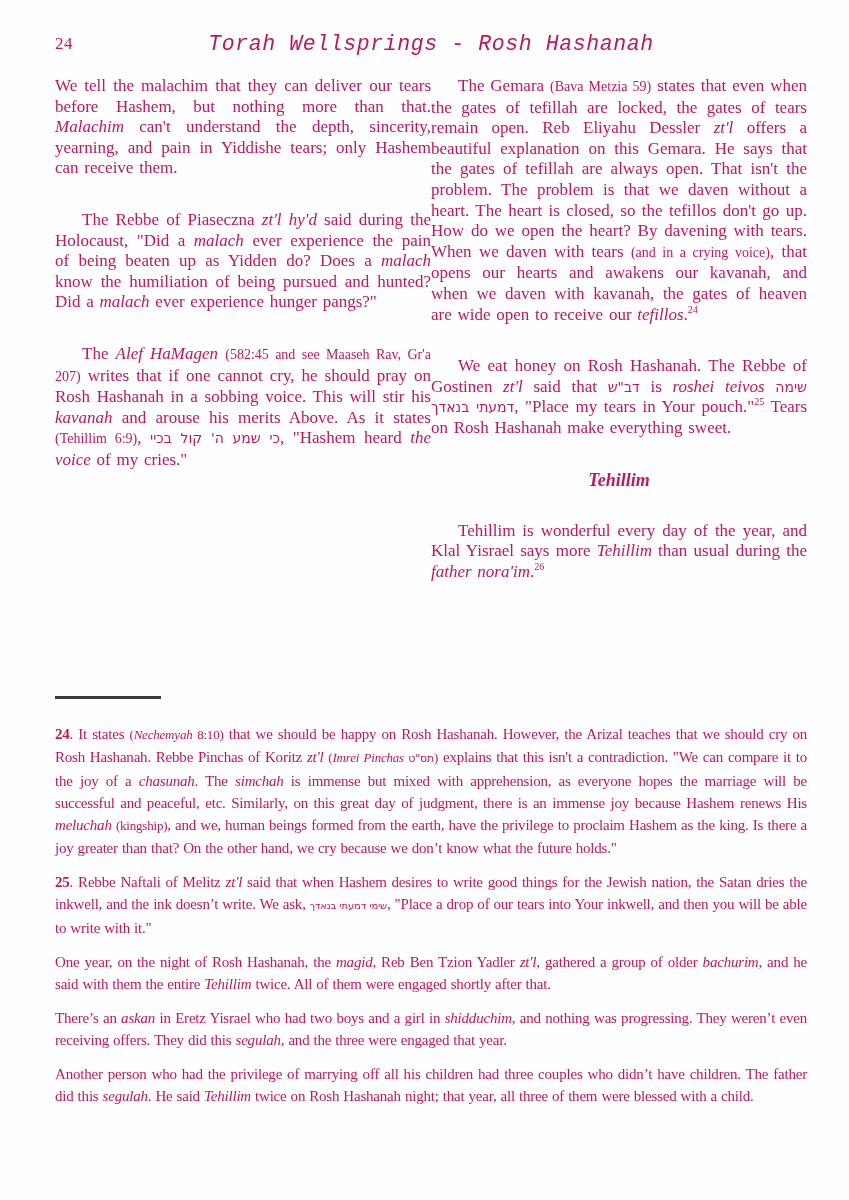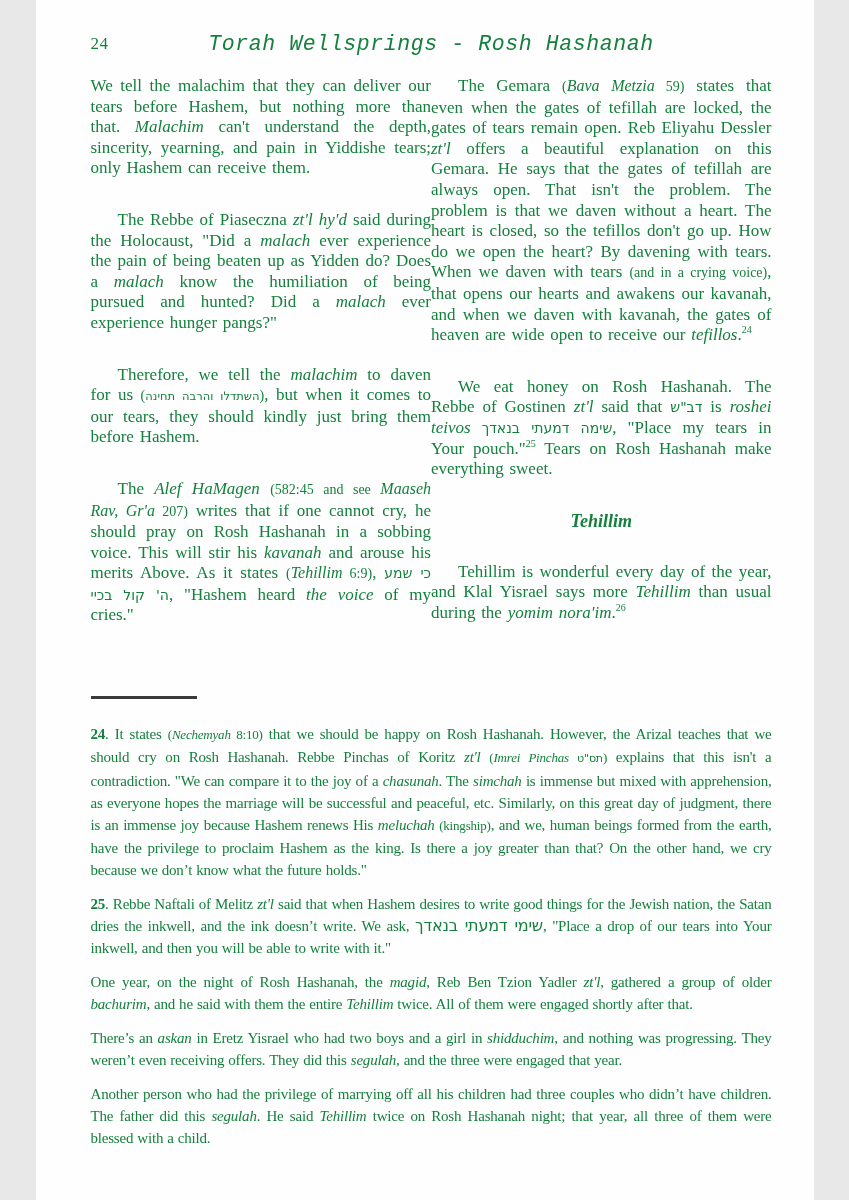--- a/index.html
+++ b/index.html
@@ -1,20 +1,20 @@
 <!DOCTYPE html>
 <html><head>
 <meta charset="utf-8">
 <style>
   * { margin: 0; padding: 0; box-sizing: border-box; }
   html, body { background: #e8e8e8; }
   .page {
-    width: 778px; height: 1200px;
+    width: 849px; height: 1200px;
     background: #fefefe;
-    color: #15803d;
+    color: #be185d;
     margin: 0 auto;
     padding: 30px 42px 20px 55px;
     overflow: hidden;
     font-family: "Liberation Serif", "DejaVu Serif", serif;
   }
   .header {
     position: relative;
     height: 30px;
     margin-bottom: 16px;
   }
@@ -49,65 +49,64 @@
   h3.subhead {
     text-align: center;
     font-weight: bold;
     font-style: italic;
     font-size: 18px;
     margin: 14px 0 30px 0;
   }
   .seg-i   { font-style: italic; }
   .seg-b   { font-weight: bold; }
   .seg-sm  { font-size: 14px; }
-  .seg-smi { font-size: 16px; font-style: italic; }
+  .seg-smi { font-size: 14px; }
   .seg-he  { font-family: "DejaVu Sans", sans-serif; font-size: 14px; }
   .seg-hesm{ font-family: "DejaVu Sans", sans-serif; font-size: 11.5px; }
   .seg-sup { vertical-align: super; font-size: 10px; line-height: 0; }
   .fnsep {
     width: 106px;
     border: none;
     border-top: 3px solid #3a3a3a;
     margin: 30px 0 24px 0;
   }
   .footnotes p {
     font-size: 15px;
     line-height: 22px;
     text-align: justify;
     margin-bottom: 12px;
     letter-spacing: -0.2px;
     word-spacing: 0.5px;
   }
   .footnotes .seg-sm  { font-size: 13px; }
   .footnotes .seg-smi { font-size: 13px; font-style: italic; }
-  .footnotes .seg-he  { font-size: 16px; }
+  .footnotes .seg-he  { font-size: 10px; }
   .footnotes .seg-hesm{ font-size: 11px; }
 </style>
 </head>
 <body>
 
 <div class="page">
 
   <div class="header">
     <span class="pagenum">24</span>
     <div class="title">Torah Wellsprings - Rosh Hashanah</div>
   </div>
 
   <div class="columns">
     <div class="col">
         <p class="noindent"><span class="seg-r">We tell the malachim that they can deliver our tears before Hashem, but nothing more than that. </span><span class="seg-i">Malachim</span><span class="seg-r"> can't understand the depth, sincerity, yearning, and pain in Yiddishe tears; only Hashem can receive them.</span></p>
         <p><span class="seg-r">The Rebbe of Piaseczna </span><span class="seg-i">zt'l hy'd</span><span class="seg-r"> said during the Holocaust, "Did a </span><span class="seg-i">malach</span><span class="seg-r"> ever experience the pain of being beaten up as Yidden do? Does a </span><span class="seg-i">malach</span><span class="seg-r"> know the humiliation of being pursued and hunted? Did a </span><span class="seg-i">malach</span><span class="seg-r"> ever experience hunger pangs?"</span></p>
-        <p><span class="seg-r">Therefore, we tell the </span><span class="seg-i">malachim</span><span class="seg-r"> to daven for us </span><span class="seg-sm">(</span><span class="seg-hesm" dir="rtl">השתדלו והרבה תחינה</span><span class="seg-sm">)</span><span class="seg-r">, but when it comes to our tears, they should kindly just bring them before Hashem.</span></p>
         <p><span class="seg-r">The </span><span class="seg-i">Alef HaMagen</span><span class="seg-r"> </span><span class="seg-sm">(582:45 and see </span><span class="seg-smi">Maaseh Rav, Gr'a</span><span class="seg-sm"> 207)</span><span class="seg-r"> writes that if one cannot cry, he should pray on Rosh Hashanah in a sobbing voice. This will stir his </span><span class="seg-i">kavanah</span><span class="seg-r"> and arouse his merits Above. As it states </span><span class="seg-sm">(</span><span class="seg-smi">Tehillim</span><span class="seg-sm"> 6:9)</span><span class="seg-r">, </span><span class="seg-he" dir="rtl">כי שמע ה' קול בכיי</span><span class="seg-r">, "Hashem heard </span><span class="seg-i">the voice</span><span class="seg-r"> of my cries."</span></p>
       </div>
     <div class="col">
         <p><span class="seg-r">The Gemara </span><span class="seg-sm">(</span><span class="seg-smi">Bava Metzia</span><span class="seg-sm"> 59)</span><span class="seg-r"> states that even when the gates of tefillah are locked, the gates of tears remain open. Reb Eliyahu Dessler </span><span class="seg-i">zt'l</span><span class="seg-r"> offers a beautiful explanation on this Gemara. He says that the gates of tefillah are always open. That isn't the problem. The problem is that we daven without a heart. The heart is closed, so the tefillos don't go up. How do we open the heart? By davening with tears. When we daven with tears </span><span class="seg-sm">(and in a crying voice)</span><span class="seg-r">, that opens our hearts and awakens our kavanah, and when we daven with kavanah, the gates of heaven are wide open to receive our </span><span class="seg-i">tefillos</span><span class="seg-r">.</span><span class="seg-sup">24</span></p>
         <p><span class="seg-r">We eat honey on Rosh Hashanah. The Rebbe of Gostinen </span><span class="seg-i">zt'l</span><span class="seg-r"> said that </span><span class="seg-he" dir="rtl">דב"ש</span><span class="seg-r"> is </span><span class="seg-i">roshei teivos</span><span class="seg-r"> </span><span class="seg-he" dir="rtl">שימה דמעתי בנאדך</span><span class="seg-r">, "Place my tears in Your pouch."</span><span class="seg-sup">25</span><span class="seg-r"> Tears on Rosh Hashanah make everything sweet.</span></p>
         <h3 class="subhead">Tehillim</h3>
-        <p><span class="seg-r">Tehillim is wonderful every day of the year, and Klal Yisrael says more </span><span class="seg-i">Tehillim</span><span class="seg-r"> than usual during the </span><span class="seg-i">yomim nora'im</span><span class="seg-r">.</span><span class="seg-sup">26</span></p>
+        <p><span class="seg-r">Tehillim is wonderful every day of the year, and Klal Yisrael says more </span><span class="seg-i">Tehillim</span><span class="seg-r"> than usual during the </span><span class="seg-i">father nora'im</span><span class="seg-r">.</span><span class="seg-sup">26</span></p>
       </div>
   </div>
 
   <hr class="fnsep">
 
   <div class="footnotes">
       <p><span class="seg-b">24</span><span class="seg-r">. It states </span><span class="seg-sm">(</span><span class="seg-smi">Nechemyah</span><span class="seg-sm"> 8:10)</span><span class="seg-r"> that we should be happy on Rosh Hashanah. However, the Arizal teaches that we should cry on Rosh Hashanah. Rebbe Pinchas of Koritz </span><span class="seg-i">zt'l</span><span class="seg-r"> </span><span class="seg-sm">(</span><span class="seg-smi">Imrei Pinchas</span><span class="seg-sm"> </span><span class="seg-hesm" dir="rtl">תס"ט</span><span class="seg-sm">)</span><span class="seg-r"> explains that this isn't a contradiction. "We can compare it to the joy of a </span><span class="seg-i">chasunah</span><span class="seg-r">. The </span><span class="seg-i">simchah</span><span class="seg-r"> is immense but mixed with apprehension, as everyone hopes the marriage will be successful and peaceful, etc. Similarly, on this great day of judgment, there is an immense joy because Hashem renews His </span><span class="seg-i">meluchah</span><span class="seg-r"> </span><span class="seg-sm">(kingship)</span><span class="seg-r">, and we, human beings formed from the earth, have the privilege to proclaim Hashem as the king. Is there a joy greater than that? On the other hand, we cry because we don’t know what the future holds."</span></p>
       <p><span class="seg-b">25</span><span class="seg-r">. Rebbe Naftali of Melitz </span><span class="seg-i">zt'l</span><span class="seg-r"> said that when Hashem desires to write good things for the Jewish nation, the Satan dries the inkwell, and the ink doesn’t write. We ask, </span><span class="seg-he" dir="rtl">שימי דמעתי בנאדך</span><span class="seg-r">, "Place a drop of our tears into Your inkwell, and then you will be able to write with it."</span></p>
       <p><span class="seg-r">One year, on the night of Rosh Hashanah, the </span><span class="seg-i">magid</span><span class="seg-r">, Reb Ben Tzion Yadler </span><span class="seg-i">zt'l</span><span class="seg-r">, gathered a group of older </span><span class="seg-i">bachurim</span><span class="seg-r">, and he said with them the entire </span><span class="seg-i">Tehillim</span><span class="seg-r"> twice. All of them were engaged shortly after that.</span></p>
       <p><span class="seg-r">There’s an </span><span class="seg-i">askan</span><span class="seg-r"> in Eretz Yisrael who had two boys and a girl in </span><span class="seg-i">shidduchim</span><span class="seg-r">, and nothing was progressing. They weren’t even receiving offers. They did this </span><span class="seg-i">segulah</span><span class="seg-r">, and the three were engaged that year.</span></p>

